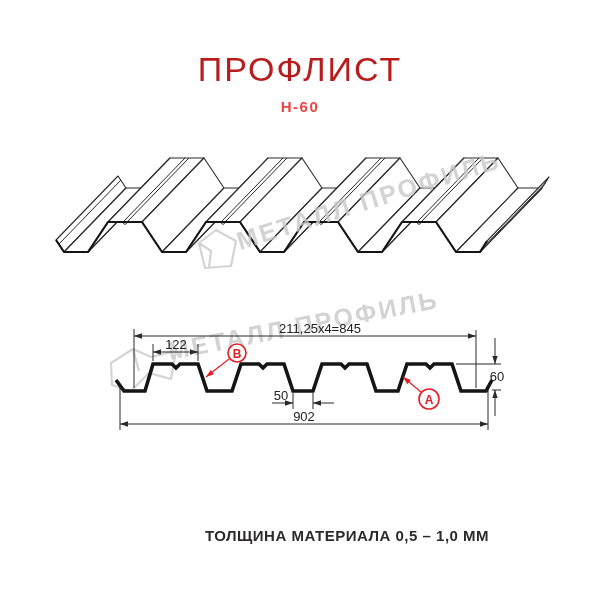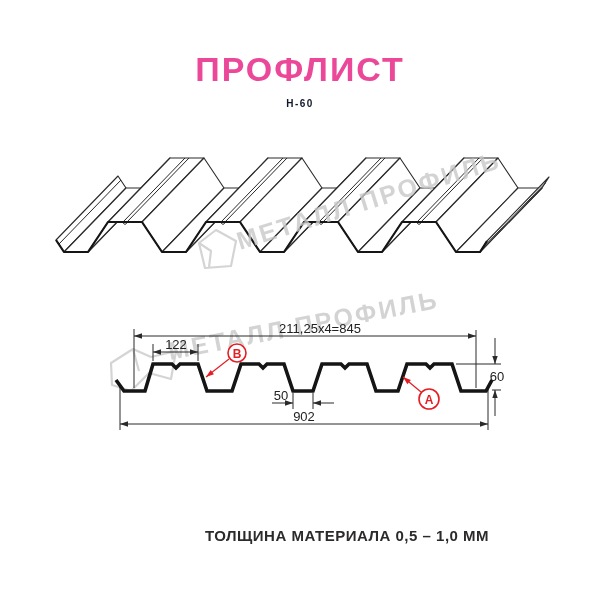--- a/index.html
+++ b/index.html
@@ -1,20 +1,20 @@
 <!DOCTYPE html>
 <html><head>
 <meta charset="utf-8">
 <style>
   html,body{margin:0;padding:0;}
   body{width:600px;height:600px;position:relative;background:#ffffff;overflow:hidden;
        font-family:"Liberation Sans", sans-serif;}
   .header{position:absolute;top:0;left:0;width:600px;text-align:center;}
-  .title{margin-top:50px;font-size:34px;font-weight:700;letter-spacing:2px;color:#ec4899;}
-  .subtitle{margin-top:9px;font-size:10px;font-weight:600;letter-spacing:1.5px;color:#0f172a;}
+  .title{margin-top:50px;font-size:34px;font-weight:400;letter-spacing:2px;color:#b91c1c;}
+  .subtitle{margin-top:9px;font-size:15px;font-weight:600;letter-spacing:1.5px;color:#ef4444;}
   .footer{position:absolute;top:527px;left:0;width:600px;text-align:center;
           font-size:15px;font-weight:600;letter-spacing:.5px;color:#2c2a2b;padding-left:47px;}
   svg.drawing{position:absolute;left:0;top:0;width:600px;height:600px;}
   text.dim{font-family:"Liberation Sans", sans-serif;font-size:13px;fill:#222;}
   text.wm{font-family:"Liberation Sans", sans-serif;font-weight:700;font-size:25px;
           fill:#c9c9c9;opacity:.8;letter-spacing:2.5px;}
   text.redlbl{font-family:"Liberation Sans", sans-serif;font-weight:700;font-size:12px;fill:#e31e24;}
   .logo-wm{fill:none;stroke:#c9c9c9;stroke-width:2.2;opacity:.8;stroke-linejoin:round;}
 </style>
 </head>

